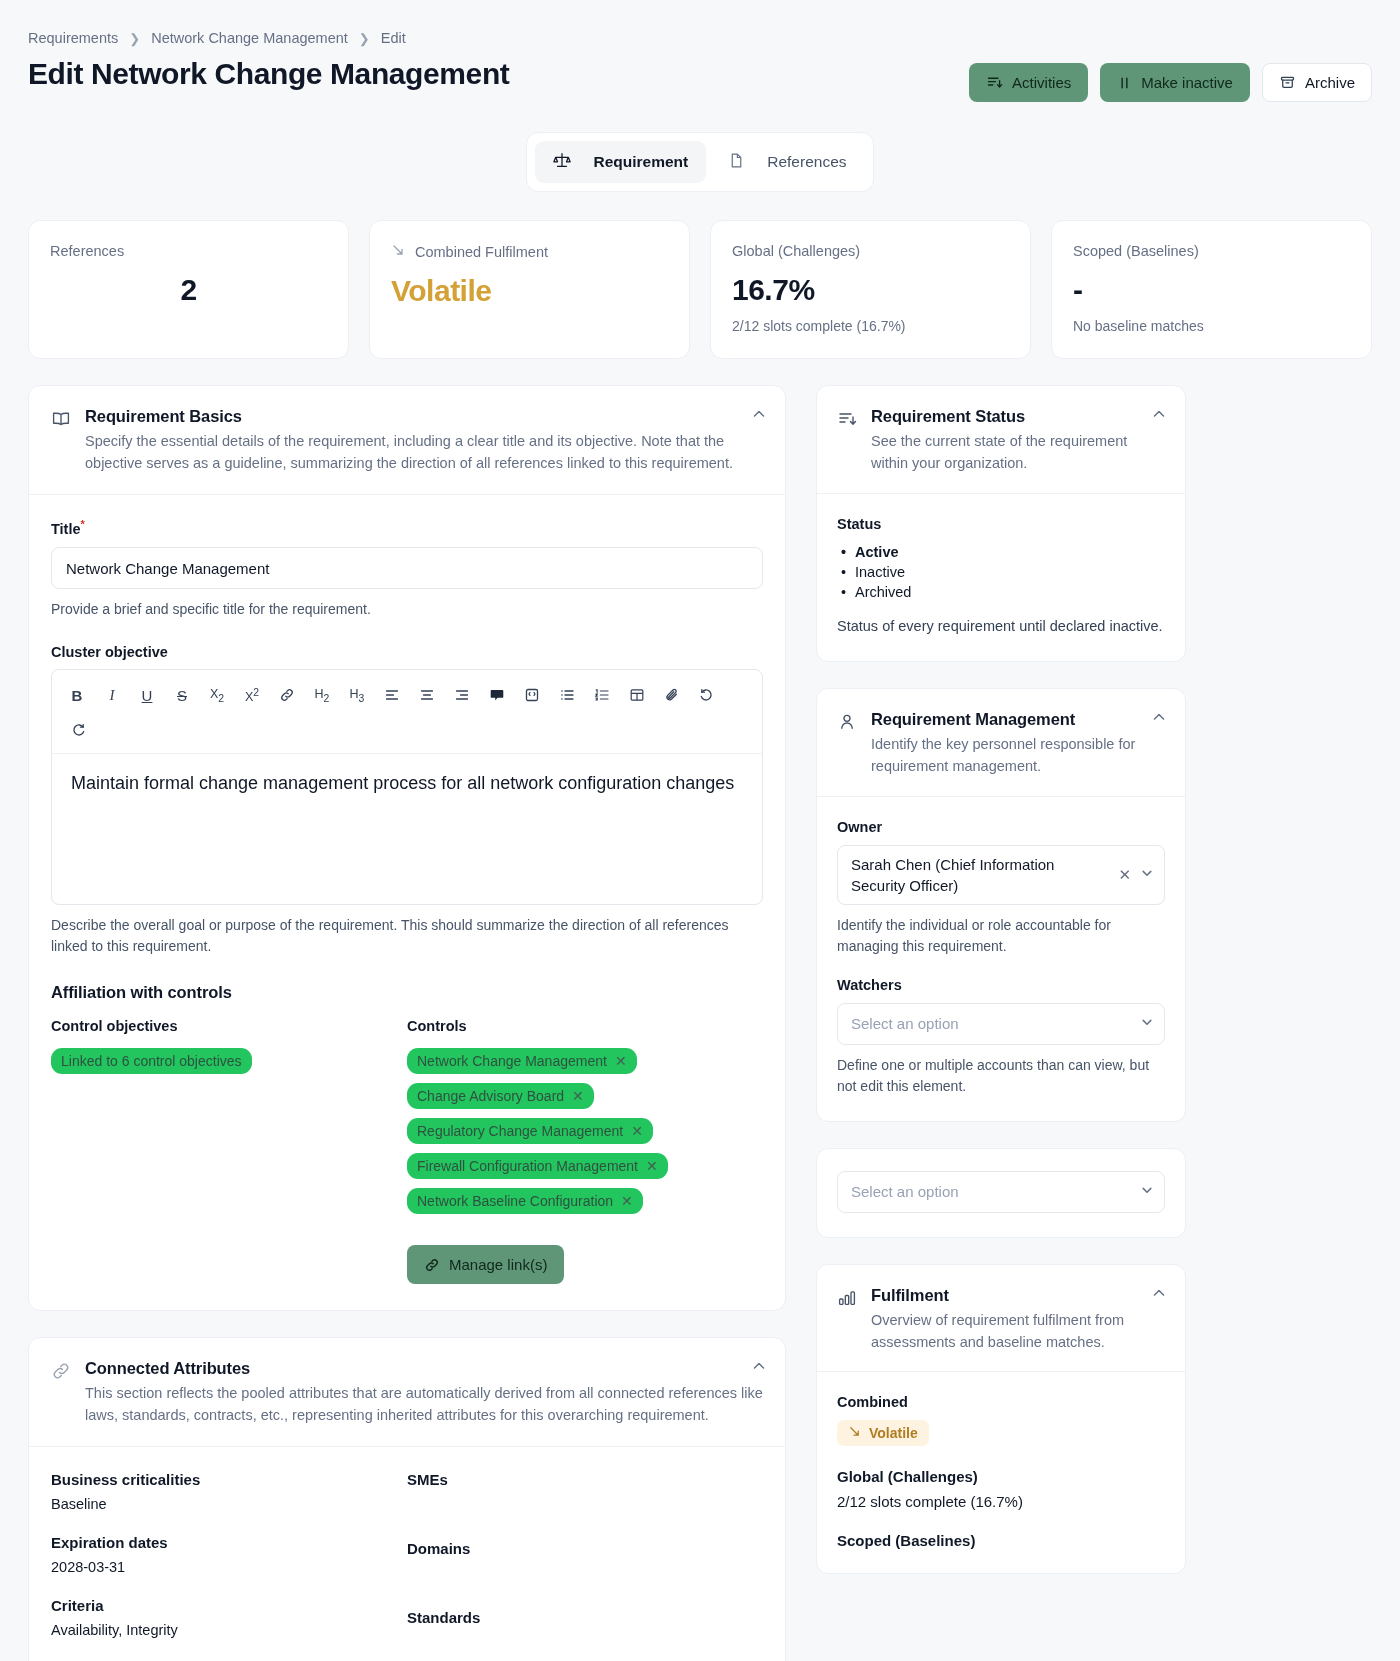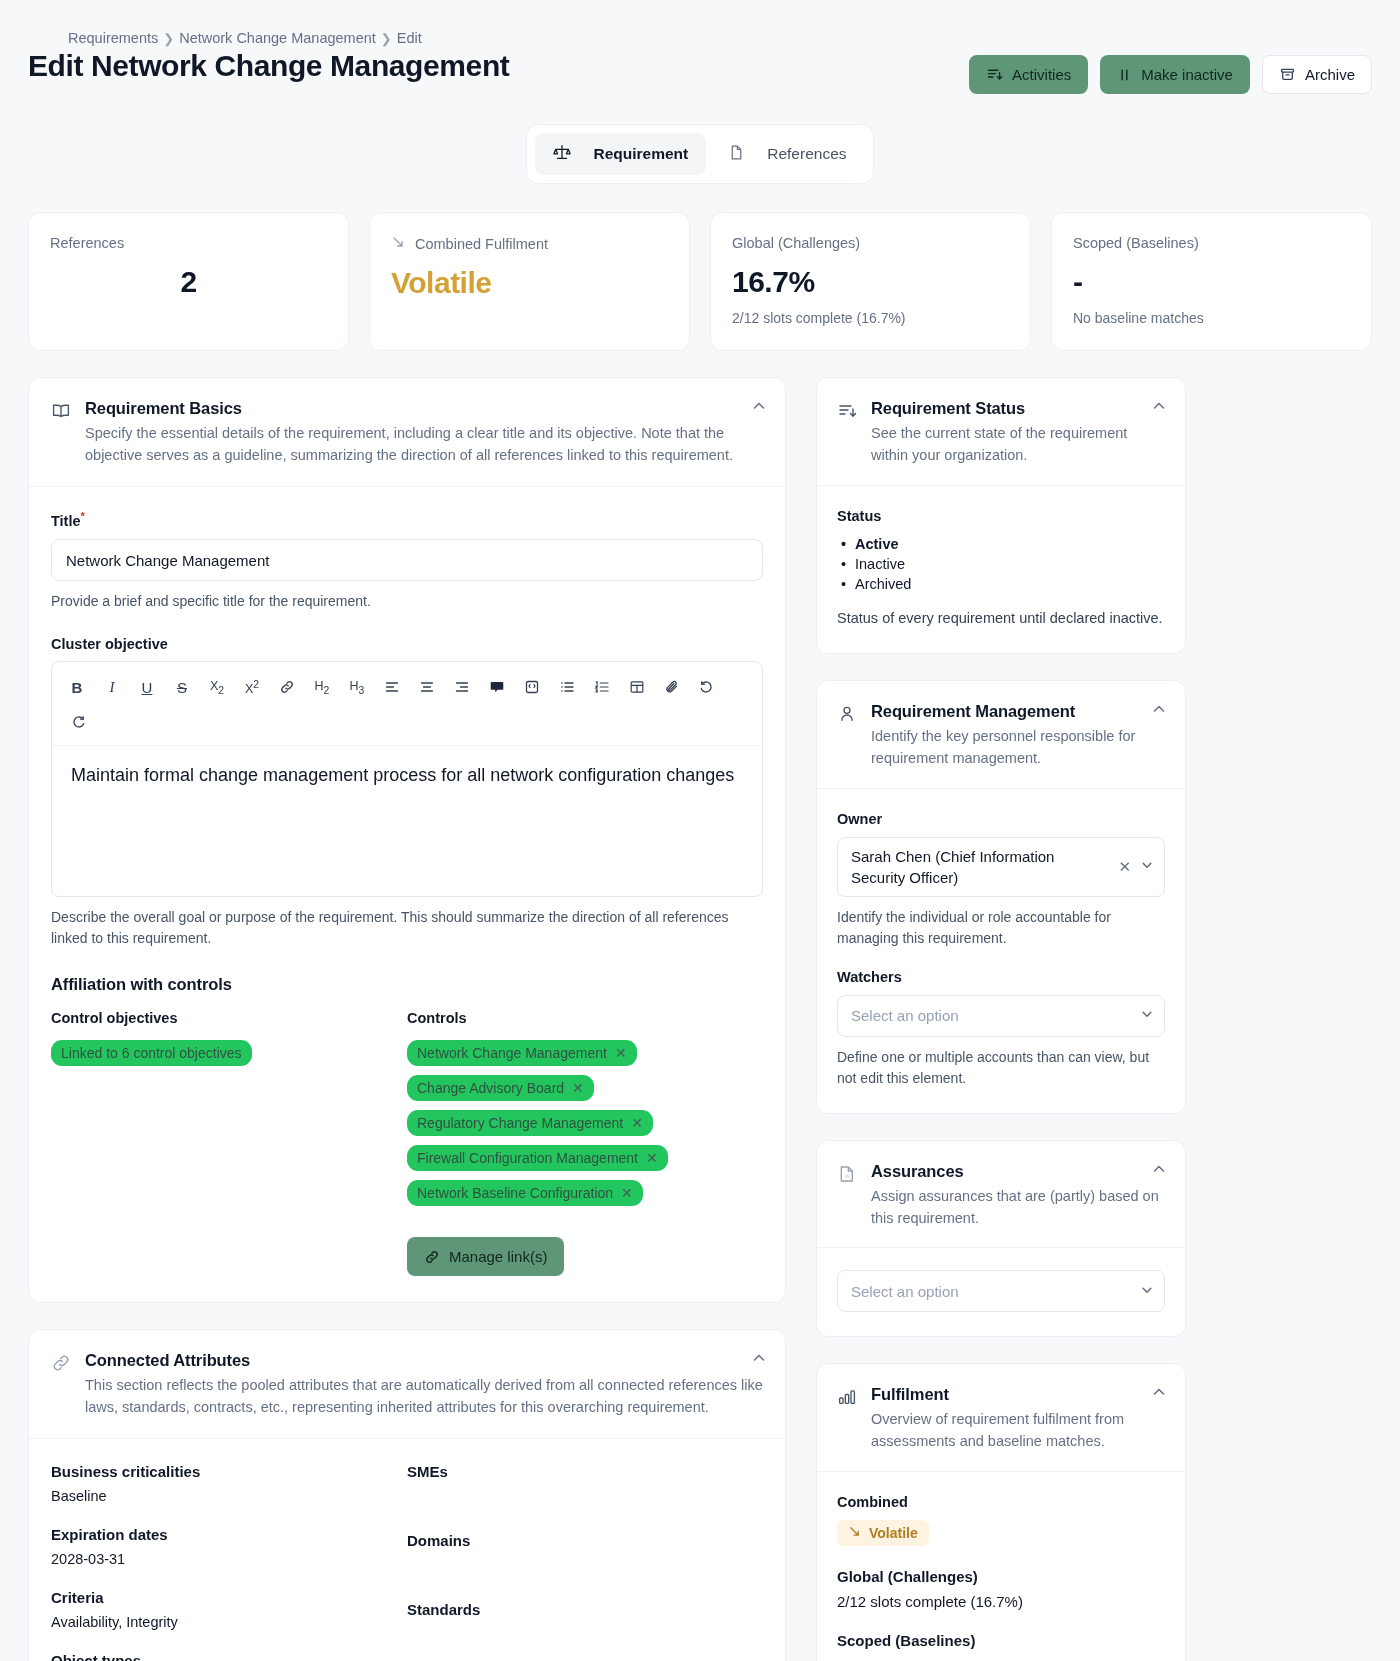--- a/index.html
+++ b/index.html
@@ -7,26 +7,26 @@
   body {
     width:1400px; min-height:1661px;
     background:#f7f8fa;
     font-family:"Liberation Sans", sans-serif;
     color:#101828;
     -webkit-font-smoothing:antialiased;
   }
   .page { width:1400px; padding:0 28px; }
 
   
-  .breadcrumb { display:flex; align-items:center; gap:5px; padding-top:30px; font-size:14.5px; color:#667085;margin-left:40px; }
+  .breadcrumb { display:flex; align-items:center; gap:11px; padding-top:30px; font-size:14.5px; color:#667085; }
   .breadcrumb .crumb { color:#667085; }
   .breadcrumb .sep { color:#98a2b3; font-size:13px; }
 
   
-  .header-row { display:flex; align-items:flex-start; justify-content:space-between; margin-top:2px; }
+  .header-row { display:flex; align-items:flex-start; justify-content:space-between; margin-top:10px; }
   h1.page-title { font-size:30px; font-weight:bold; letter-spacing:-0.4px; margin:0; line-height:1.2; }
   .header-actions { display:flex; gap:12px; align-items:center; padding-top:7px; }
   .btn { display:inline-flex; align-items:center; gap:9px; border-radius:8px; font-size:15px;
          padding:10px 16px; cursor:pointer; border:1px solid transparent; white-space:nowrap; }
   .btn-primary { background:#5f9678; color:#10281b; font-weight:500; }
   .btn-ghost { background:#ffffff; color:#101828; border:1px solid #e4e7ec; }
   .btn svg { display:block; }
 
   
   .tabs-wrap { display:flex; justify-content:center; margin-top:30px; }
@@ -511,38 +511,20 @@
                     <path d="M3.2 5.4L7 9.2l3.8-3.8"></path>
                   </svg>
               </span>
             </span>
           </div>
           <div class="help-text">Define one or multiple accounts than can view, but not edit this element.</div>
         </div>
       </div>
 
       <div class="card">
-        <div class="card-head">
-          <span class="ico">
-            <svg width="20" height="20" viewBox="0 0 20 20" fill="none" stroke="#98a2b3" stroke-width="1.35" stroke-linejoin="round">
-                <path d="M4.3 3h7l4 4v10h-11z"></path>
-                <path d="M11.3 3v4h4"></path>
-                <path d="M7.5 13.5l3-3.5 3 3.5z" fill="#dde2e9" stroke="none"></path>
-              </svg>
-          </span>
-          <div class="txt">
-            <div class="card-title">Assurances</div>
-            <div class="card-desc">Assign assurances that are (partly) based on this requirement.</div>
-          </div>
-          <span class="chev">
-            <svg width="16" height="16" viewBox="0 0 16 16" fill="none" stroke="#667085" stroke-width="1.5" stroke-linecap="round" stroke-linejoin="round">
-                <path d="M3.5 10L8 5.5l4.5 4.5"></path>
-              </svg>
-          </span>
-        </div>
         <div class="card-body">
           <div class="select placeholder">
             <span class="val">Select an option</span>
             <span class="ctrls">
               <span>
                 <svg width="14" height="14" viewBox="0 0 14 14" fill="none" stroke="#667085" stroke-width="1.5" stroke-linecap="round" stroke-linejoin="round">
                     <path d="M3.2 5.4L7 9.2l3.8-3.8"></path>
                   </svg>
               </span>
             </span>

